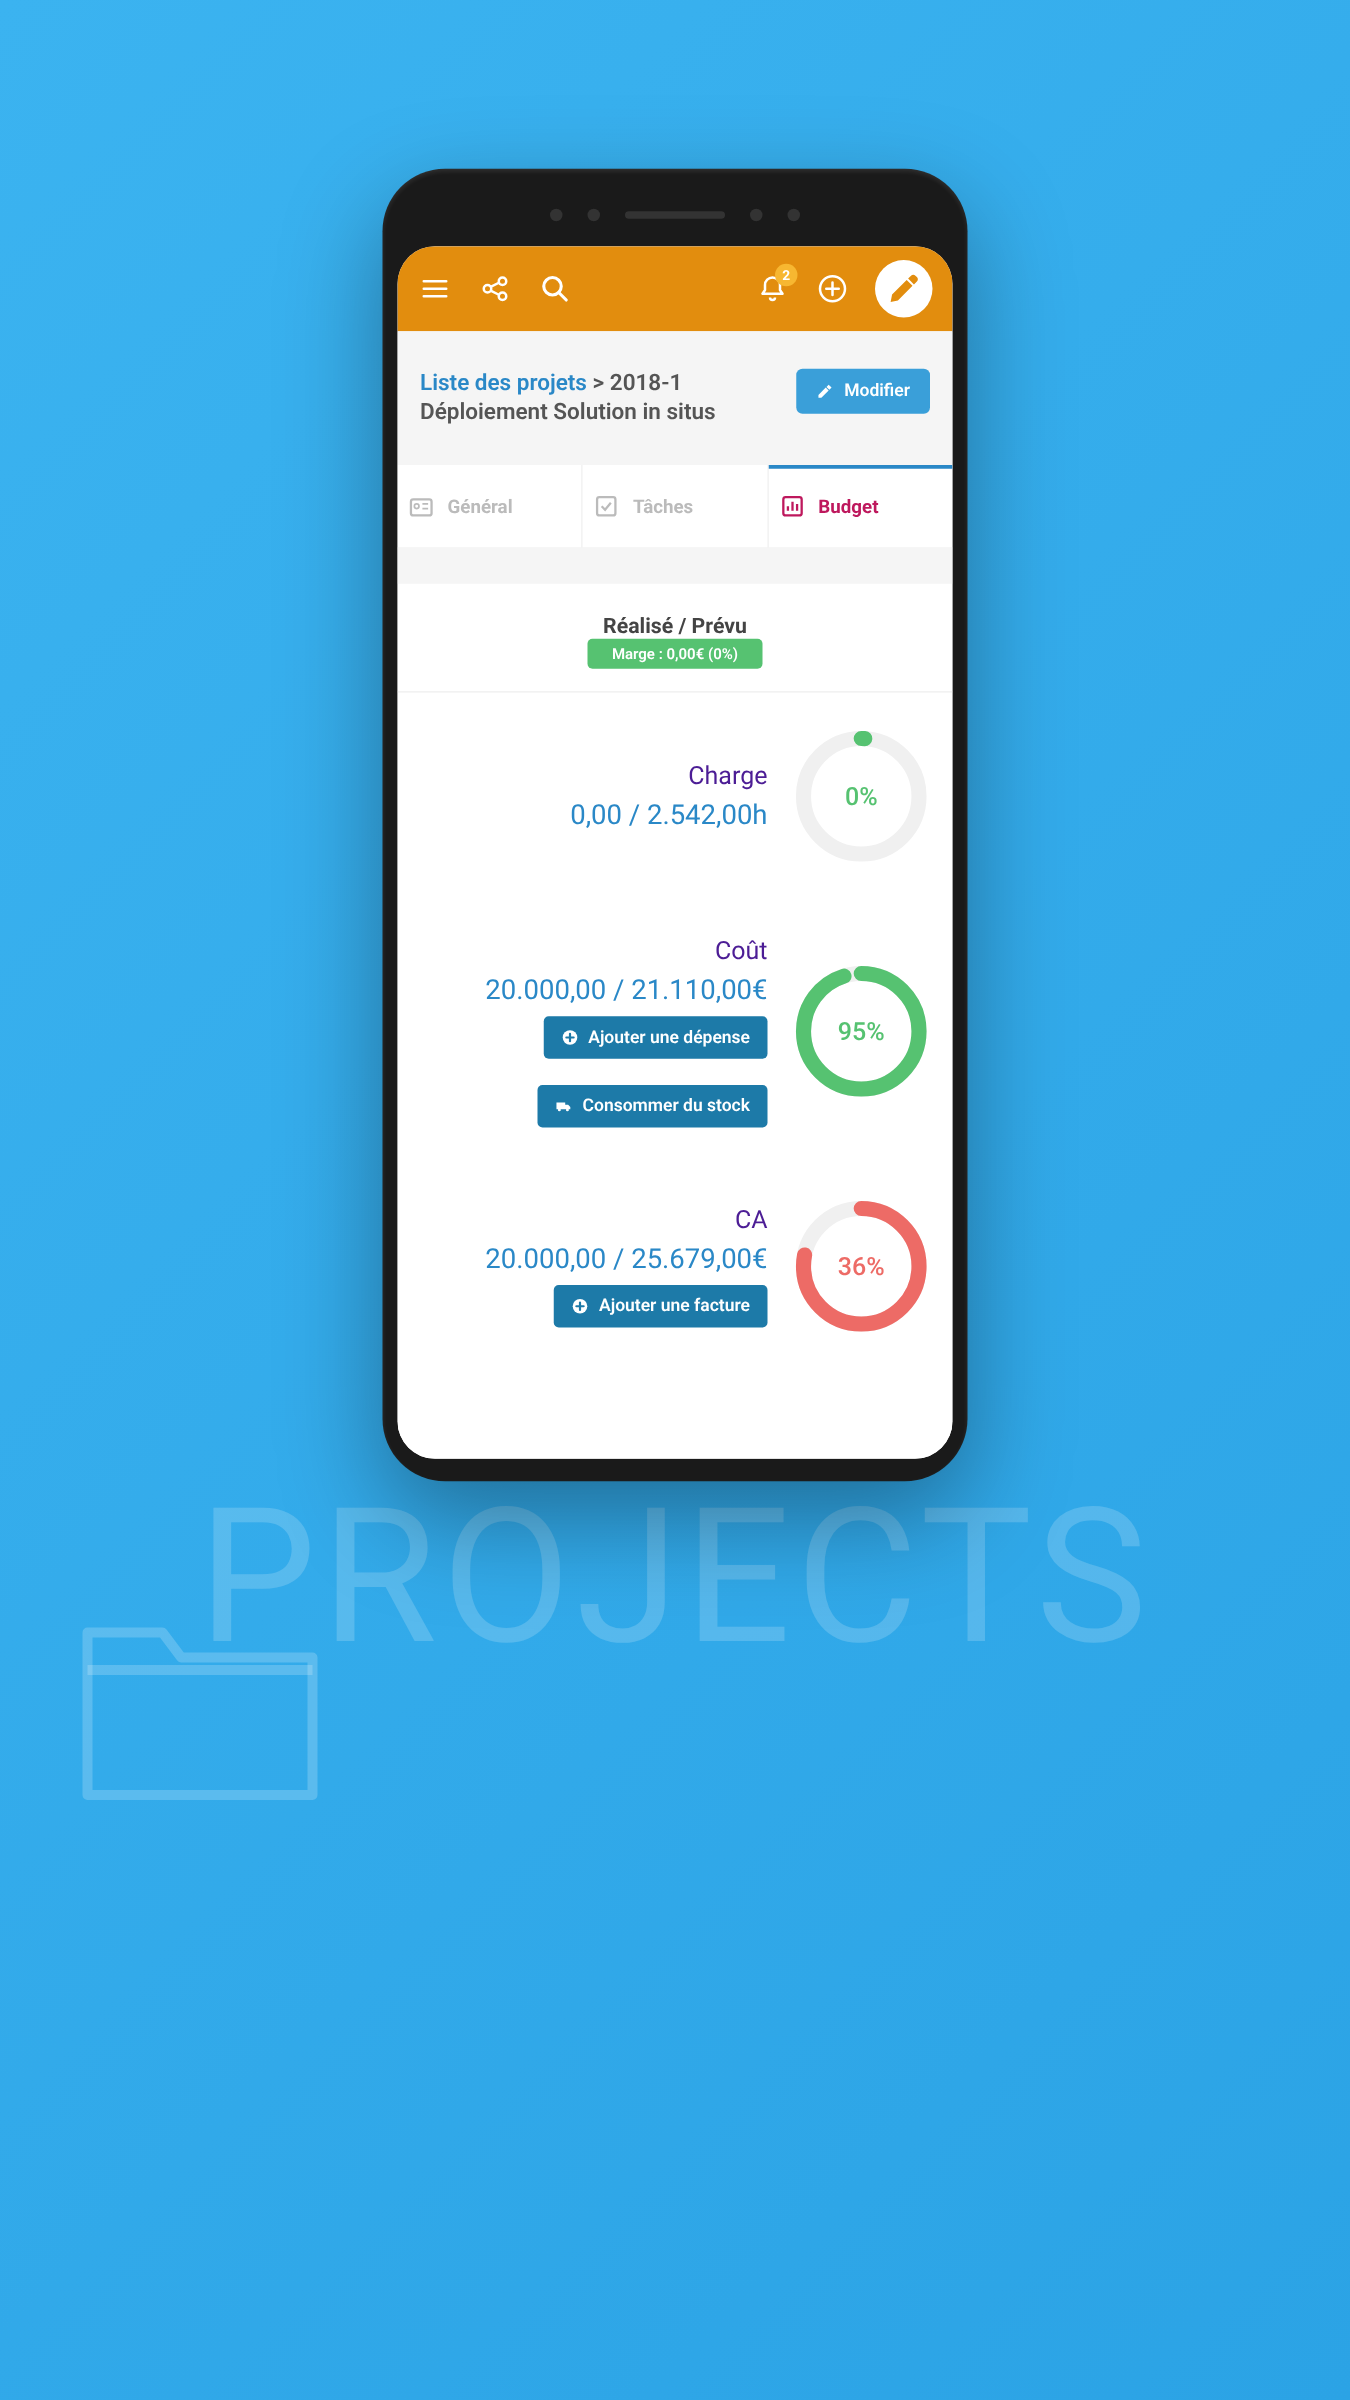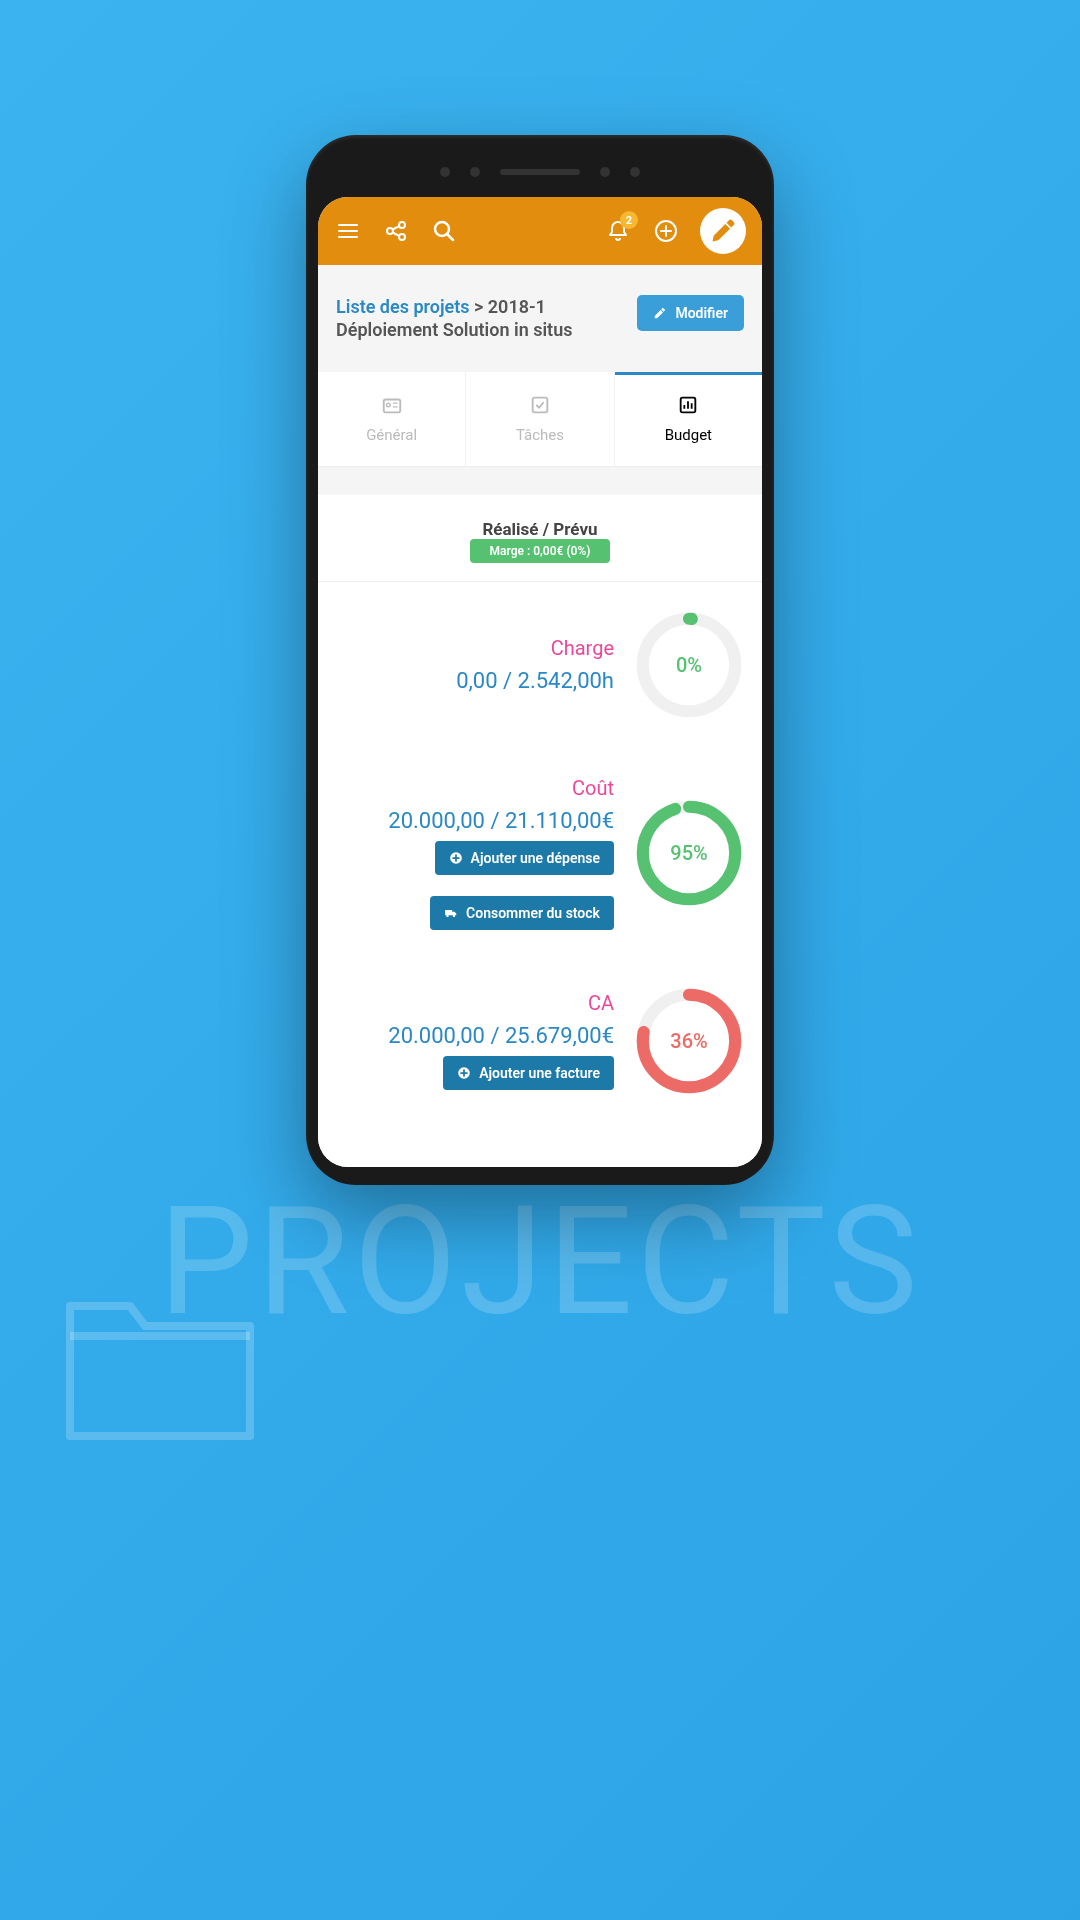--- a/index.html
+++ b/index.html
@@ -129,32 +129,32 @@
 
 .tabs {
   display: flex;
   background: white;
   border-bottom: 1px solid #eee;
 }
 .tab {
   flex: 1;
   padding: 22px 8px;
   display: flex;
-  flex-direction: column;
+  flex-direction: row;
   align-items: center;
   gap: 10px;
   color: #bbb;
   font-size: 15px;
-  font-weight: 400;
+  font-weight: 700;
   border-right: 1px solid #f0f0f0;
 }
 .tab:last-child { border-right: none; }
 .tab svg { width: 22px; height: 22px; }
 .tab.active {
-  color: #000000;
+  color: #be185d;
   border-top: 3px solid #2a88c7;
   padding-top: 19px;
 }
 
 .content {
   flex: 1;
   background: white;
   overflow-y: auto;
 }
 
@@ -181,21 +181,21 @@
   padding: 28px 18px;
   gap: 20px;
 }
 .metric-info {
   flex: 1;
   display: flex;
   flex-direction: column;
   align-items: flex-end;
   gap: 8px;
 }
-.metric-label { font-size: 20px; color: #ec4899; font-weight: 400;}
+.metric-label { font-size: 20px; color: #4c1d95; font-weight: 400;}
 .metric-value { font-size: 22px; color: #2a88c7; }
 .metric-actions { display: flex; flex-direction: column; gap: 21px; align-items: flex-end; }
 
 .action-btn {
   background: #1d7aa8;
   color: white;
   border: none;
   padding: 9px 14px;
   border-radius: 4px;
   font-size: 14px;

